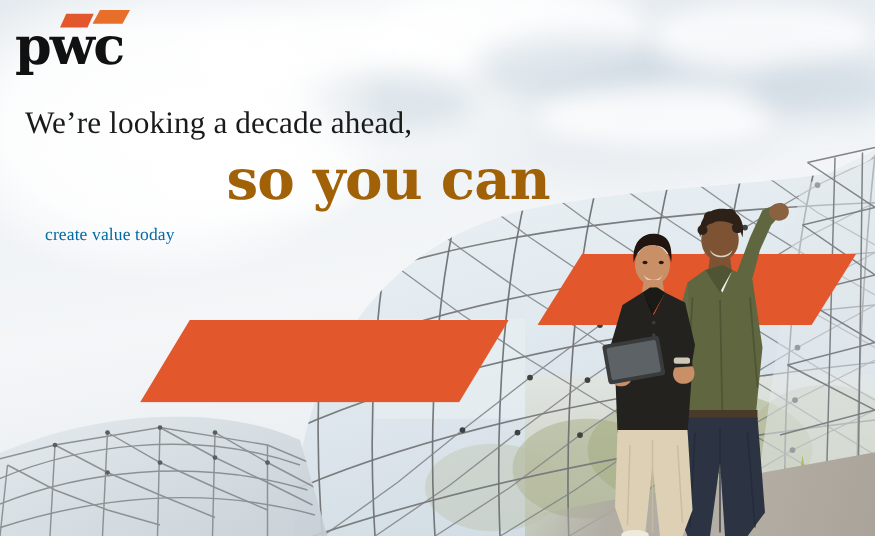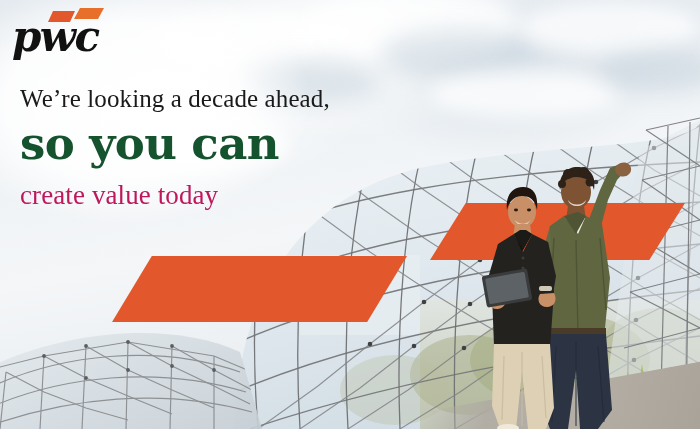--- a/index.html
+++ b/index.html
@@ -109,21 +109,20 @@
   .logo-word {
     position: absolute;
     left: 0;
     top: 8px;
     font-family: "DejaVu Serif", "Liberation Serif", serif;
     font-size: 42px;
     font-weight: 700;
     line-height: 1;
     letter-spacing: -1.5px;
     color: #111111;
-    font-style: italic;
   }
 
   
   .copy {
     position: absolute;
     left: 20px;
     top: 86px;
     width: 420px;
   }
   .line1 {
@@ -133,31 +132,32 @@
     line-height: 1.0;
     color: #1a1a1a;
     margin: 0 0 10px 0;
     letter-spacing: 0.1px;
   }
   .line2 {
     font-family: "DejaVu Serif", "Liberation Serif", serif;
     font-size: 45px;
     font-weight: 700;
     line-height: 1.0;
-    color: #14532d;
+    color: #a16207;
     margin: 0 0 16px 0;
     letter-spacing: -0.6px;
+    text-align: right;
   }
   .line3 {
     font-family: "Liberation Serif", serif;
-    font-size: 27px;
+    font-size: 14px;
     font-weight: 400;
     line-height: 1.0;
-    color: #be185d;
-    margin: 0;
+    color: #0369a1;
+    margin: 16px;
     letter-spacing: 0.1px;
   }
 </style>
 </head>
 <body>
 
 <div id="stage">
 
   <div class="photo">
     <div class="sky"></div>

